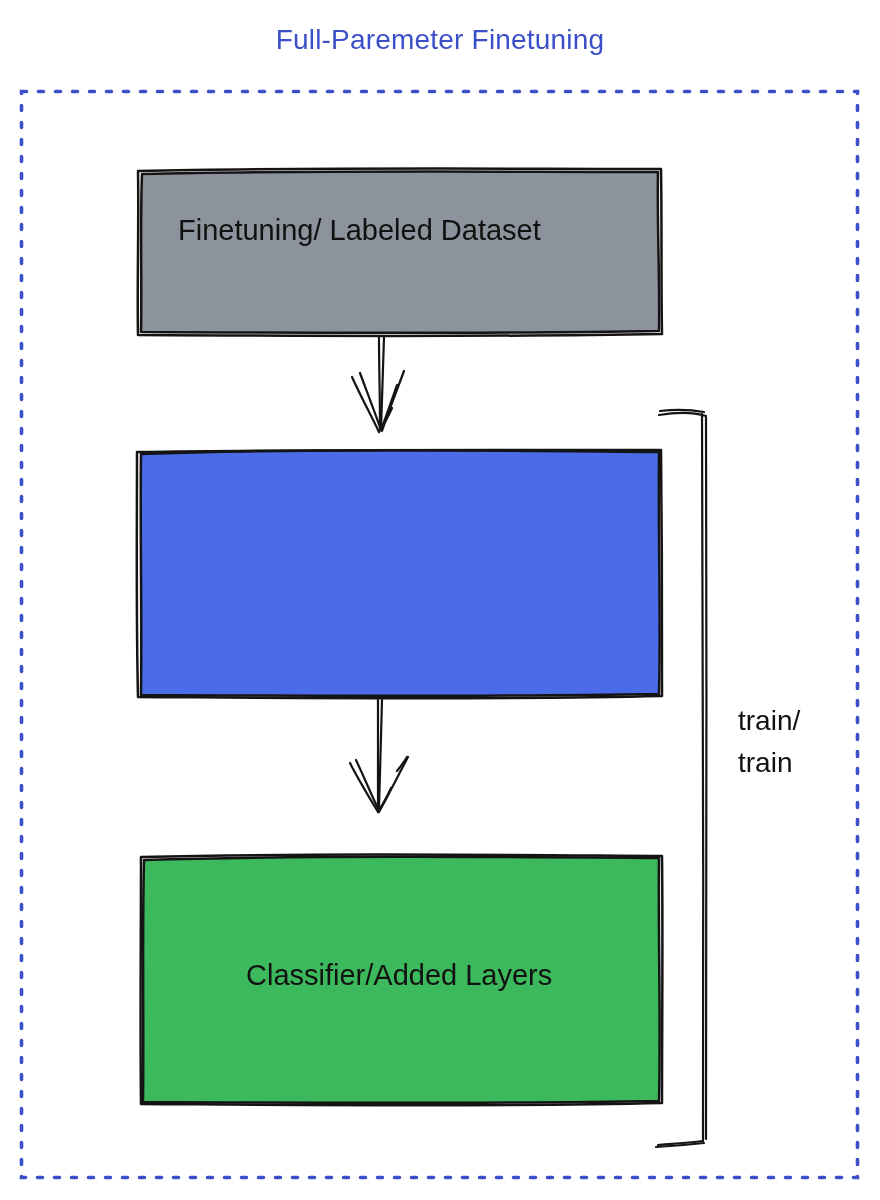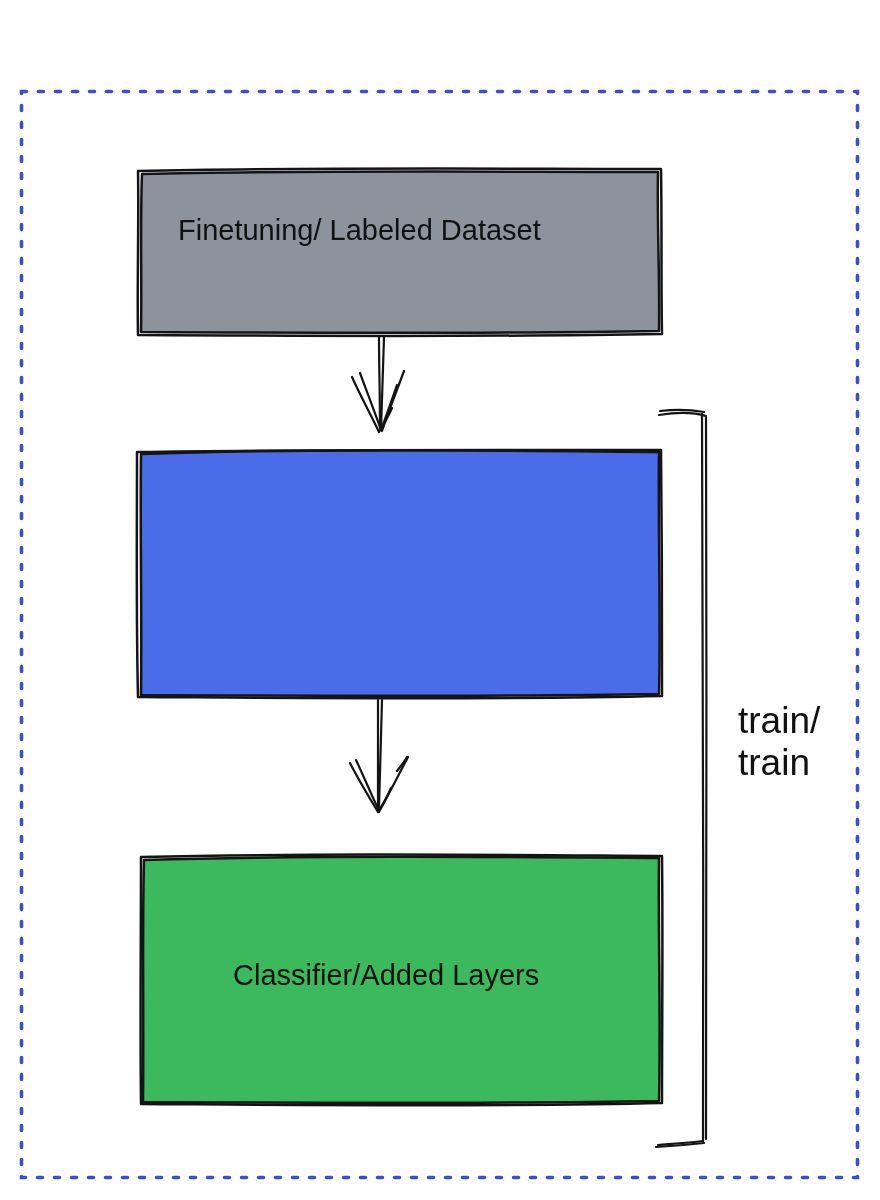--- a/index.html
+++ b/index.html
@@ -28,35 +28,36 @@
     left: 0;
   }
   .node-label {
     position: absolute;
     font-size: 29px;
     color: #111111;
     white-space: nowrap;
   }
   .label-dataset    { left: 178px; top: 214px; }
   .label-pretrained { left: 285px; top: 556px; }
-  .label-classifier { left: 233px; top: 959px; }
+  .label-classifier { left: 246px; top: 959px; }
   .bracket-label {
     position: absolute;
     left: 738px;
     top: 700px;
-    font-size: 37px;
+    font-size: 28px;
     line-height: 42px;
     color: #111111;
   }
 </style>
 </head>
 <body>
 
 <div class="stage">
 
+  <div class="title">Full-Paremeter Finetuning</div>
 
   <svg class="draw" width="880" height="1200" viewBox="0 0 880 1200">
 
     <rect x="21.5" y="91.5" width="836" height="1086" fill="none" stroke-width="3.6" stroke-dasharray="5 12" stroke-linecap="round" stroke="#3b4fc9"></rect>
 
     <path d="M142,174 C310,170 500,172 658,172 C657,226 660,282 659,331 C480,334 300,333 141,332 C142,280 140,226 142,174 Z" stroke="none" fill="#8c939d"></path>
     <path d="M141,454 C300,448 520,451 659,452 C658,530 661,620 659,694 C480,697 300,696 141,695 C142,610 140,530 141,454 Z" stroke="none" fill="#4a6ce8"></path>
     <path d="M144,860 C320,855 520,857 659,858 C658,935 661,1020 659,1101 C480,1104 300,1103 143,1102 C144,1020 142,940 144,860 Z" stroke="none" fill="#3cb95c"></path>
 
     <g fill="none" stroke-width="2.5" stroke-linecap="round" stroke-linejoin="round" stroke="#141414">

